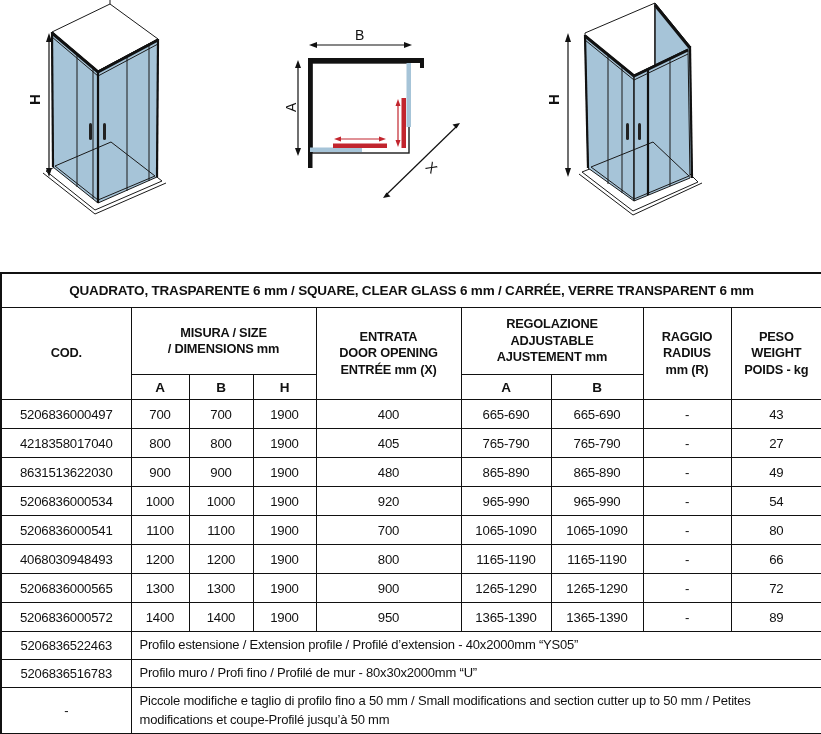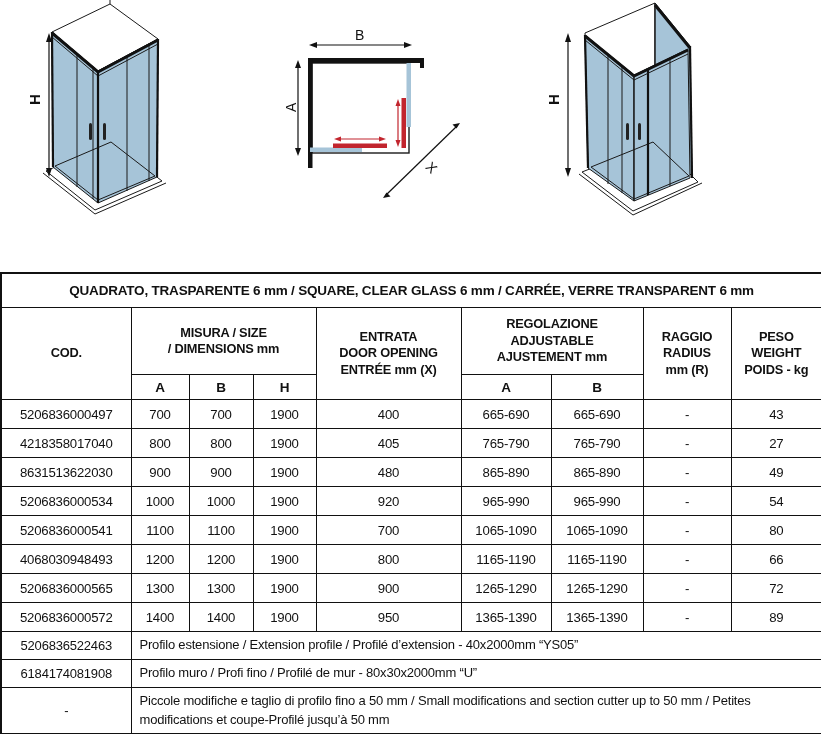--- a/index.html
+++ b/index.html
@@ -293,21 +293,21 @@
           <td>-</td>
           <td>89</td>
         </tr>
       </tbody>
     <tbody>
       <tr class="foot-row">
         <td>5206836522463</td>
         <td class="desc" colspan="8">Profilo estensione / Extension profile / Profilé d’extension - 40x2000mm “YS05”</td>
       </tr>
       <tr class="foot-row">
-        <td>6184174081908</td>
+        <td>5206836516783</td>
         <td class="desc" colspan="8">Profilo muro / Profi fino / Profilé de mur - 80x30x2000mm “U”</td>
       </tr>
       <tr class="foot-row tall">
         <td>-</td>
         <td class="desc" colspan="8">Piccole modifiche e taglio di profilo fino a 50 mm / Small modifications and section cutter up to 50 mm / Petites modifications et coupe-Profilé jusqu’à 50 mm</td>
       </tr>
     </tbody>
   </table>
 </div>
 

